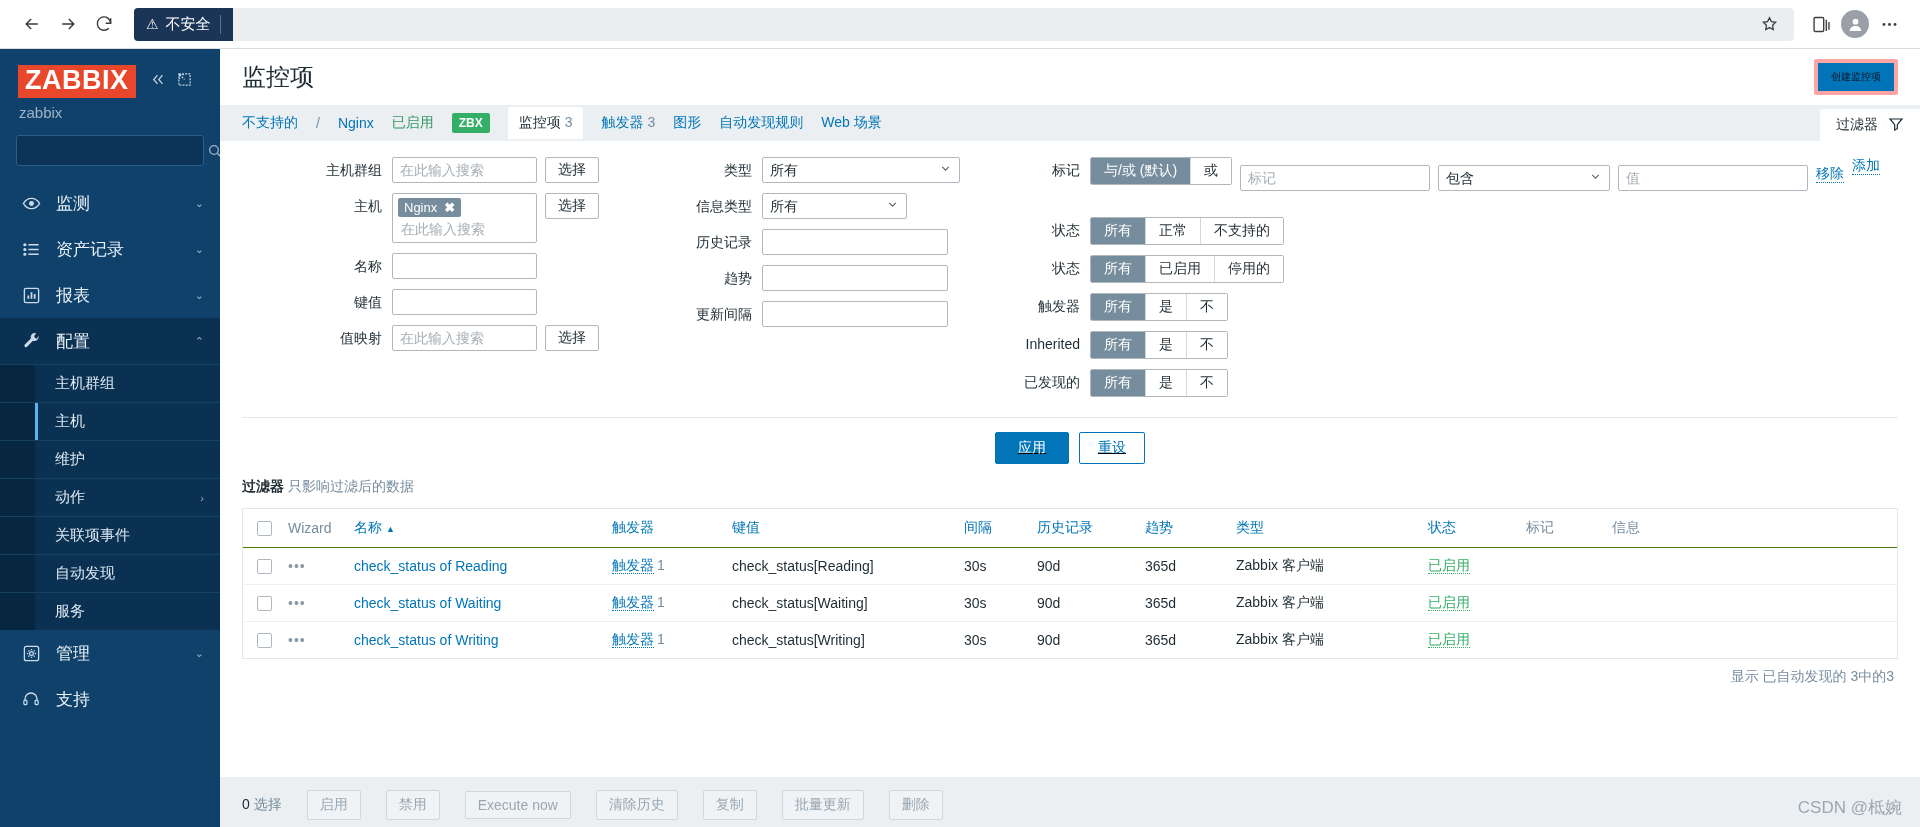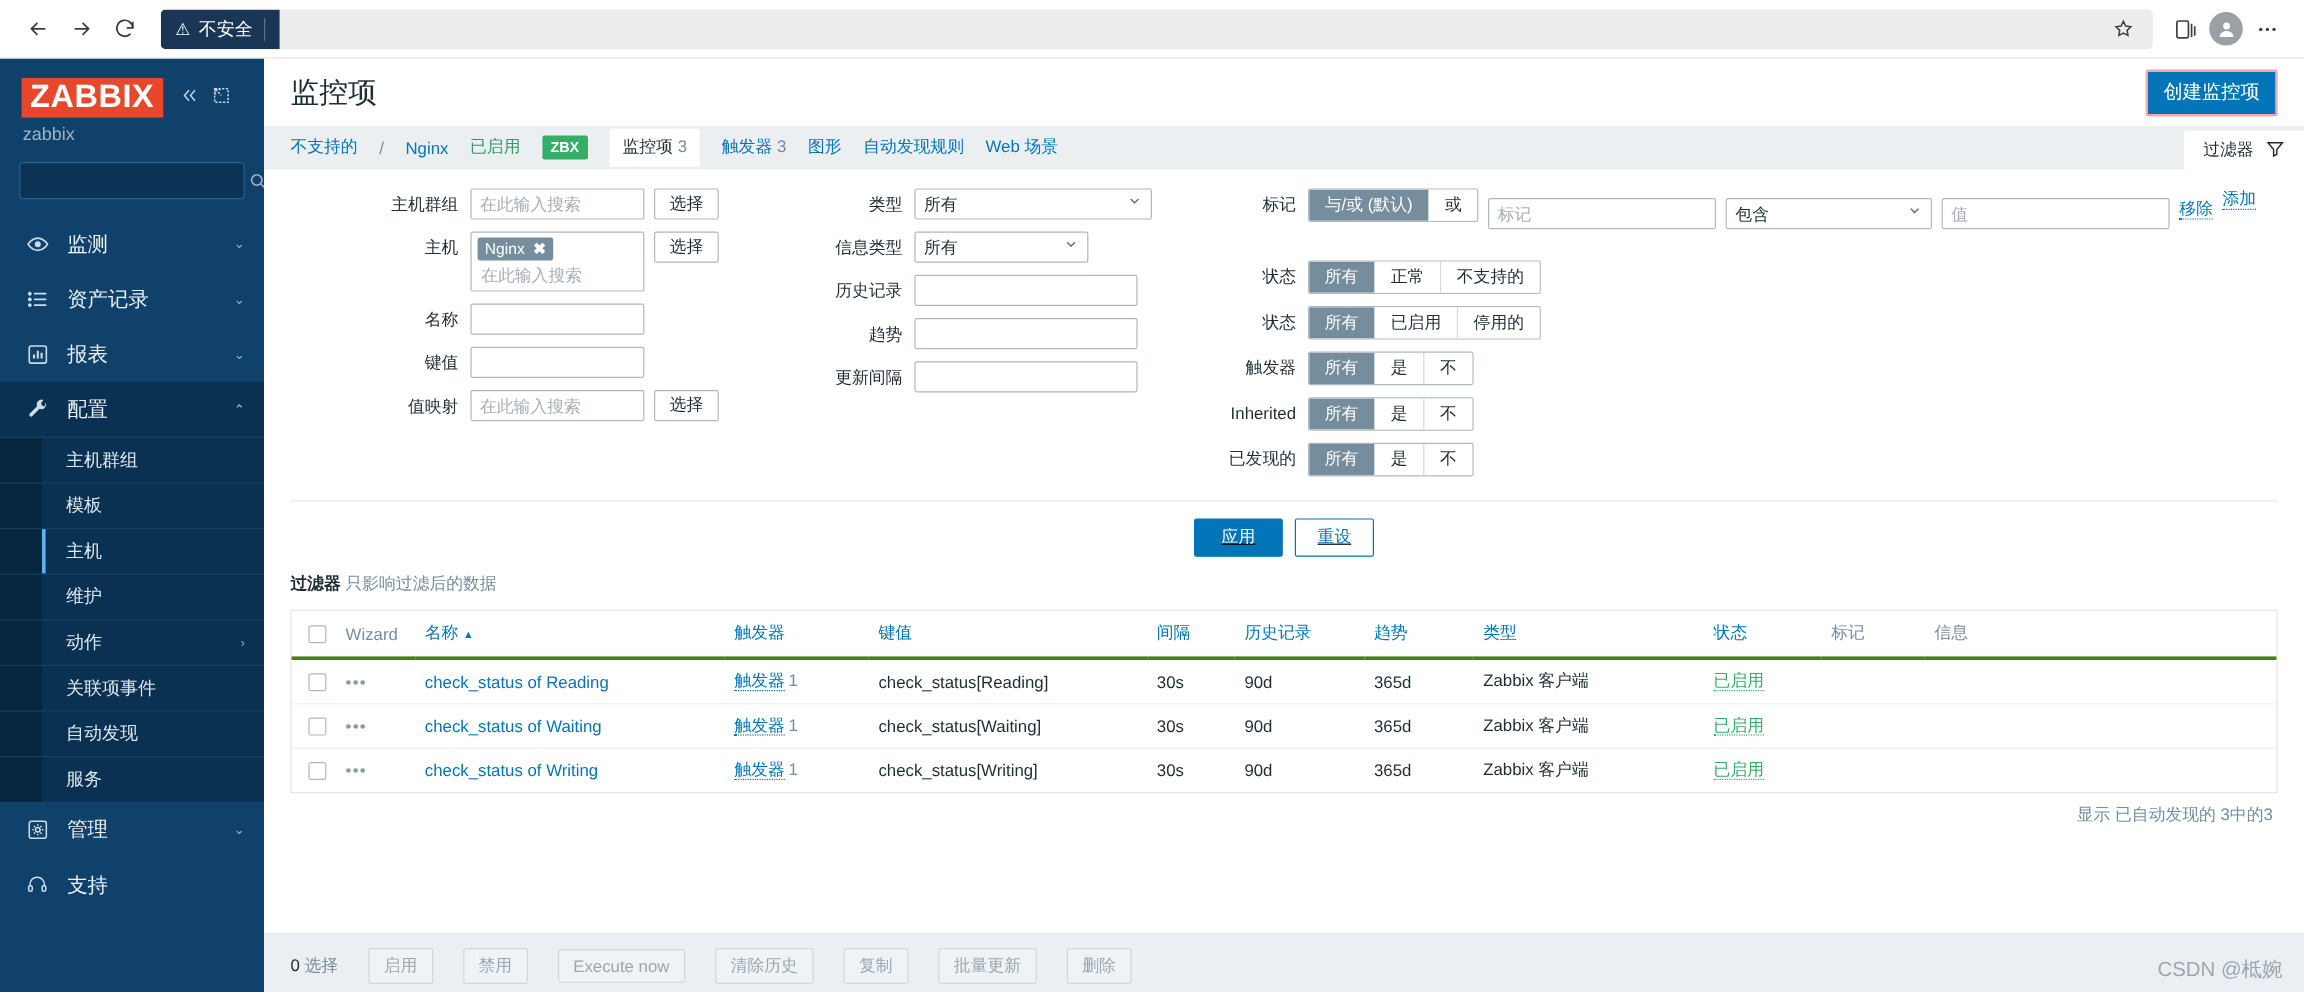--- a/index.html
+++ b/index.html
@@ -100,22 +100,22 @@
   .bottom-nav { padding-bottom: 4px; }
 
   
   .main { flex: 1; background: #fff; display: flex; flex-direction: column; min-width: 0; }
   .page-head {
     height: 56px; display: flex; align-items: center; padding: 0 22px 0 22px; background: #fff;
   }
   .page-title { font-size: 24px; color: #1f2c33; font-weight: normal; }
   .head-right { margin-left: auto; }
   .btn-primary {
-    background: #0275b8; color: #ffffff; border: 2px solid #fca5a5; border-radius: 2px;
-    padding: 7px 13px; font-size: 16px; cursor: pointer; font-family: "Liberation Sans", sans-serif;
+    background: #0275b8; color: #0f172a; border: 4px solid #fca5a5; border-radius: 2px;
+    padding: 7px 13px; font-size: 10px; cursor: pointer; font-family: "Liberation Sans", sans-serif;
   }
 
   .tabbar {
     height: 36px; background: #ebeff2; display: flex; align-items: flex-end;
     padding: 0 0 0 22px; position: relative;
   }
   .tabbar-inner { display: flex; align-items: center; gap: 18px; height: 36px; font-size: 14px; }
   .crumb { color: #0275b8; cursor: pointer; }
   .crumb-sep { color: #768d9e; }
   .crumb-green { color: #339966; }
@@ -203,21 +203,21 @@
   }
   .filter-note { font-size: 14px; padding: 2px 0 12px 0; }
   .filter-note b { color: #1f2c33; font-weight: bold; }
   .filter-note span { color: #768d9e; }
 
   
   .table-card { background: #fff; border: 1px solid #e3e7ea; }
   table.items { width: 100%; border-collapse: collapse; font-size: 14px; }
   table.items th {
     text-align: left; font-weight: normal; color: #0275b8; padding: 10px 8px;
-    border-bottom: 3px solid #4d7c0f; white-space: nowrap;
+    border-bottom: 1px solid #4d7c0f; white-space: nowrap;
   }
   table.items th.muted { color: #768d9e; }
   table.items td {
     padding: 9px 8px; border-bottom: 1px solid #eef1f3; color: #1f2c33; white-space: nowrap;
   }
   table.items tr:last-child td { border-bottom: 0; }
   .cbx {
     width: 15px; height: 15px; border: 1px solid #b0b8bf; border-radius: 2px;
     background: #fff; display: inline-block; cursor: pointer; vertical-align: middle;
   }
@@ -379,23 +379,20 @@
         </span>
         <span class="nv-label">配置</span>
         <span class="chev">⌃</span>
       </div>
 
       <div class="sub-wrap">
         <div class="sub-gutter"></div>
         <div class="sub-list">
           <div class="sub-item">
             <span>主机群组</span>
-          </div>
-          <div class="sub-item">
-            <span>模板</span>
           </div>
           <div class="sub-item sel">
             <span>主机</span>
           </div>
           <div class="sub-item">
             <span>维护</span>
           </div>
           <div class="sub-item">
             <span>动作</span>
             <span class="sub-chev">›</span>

